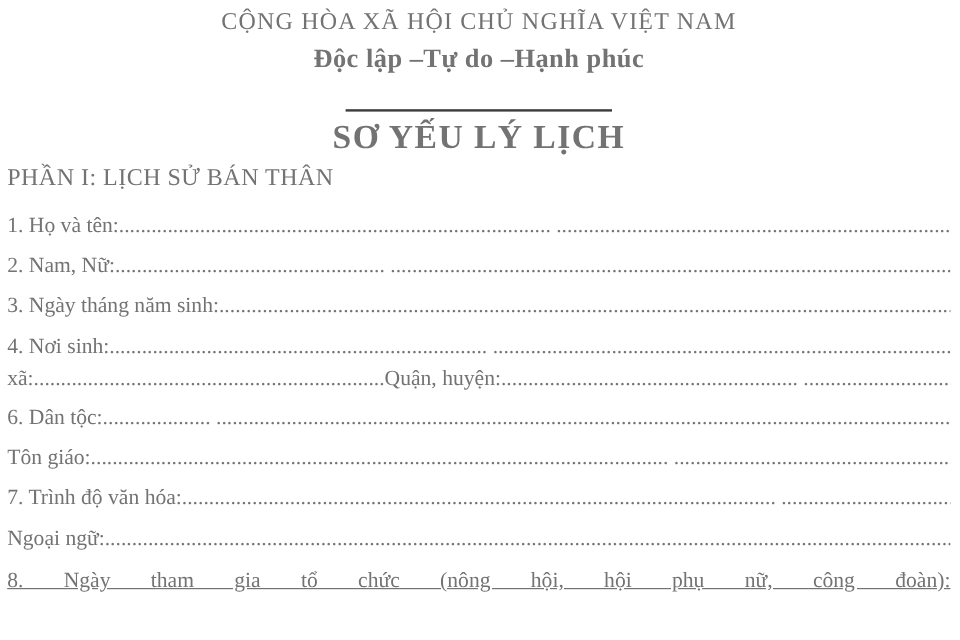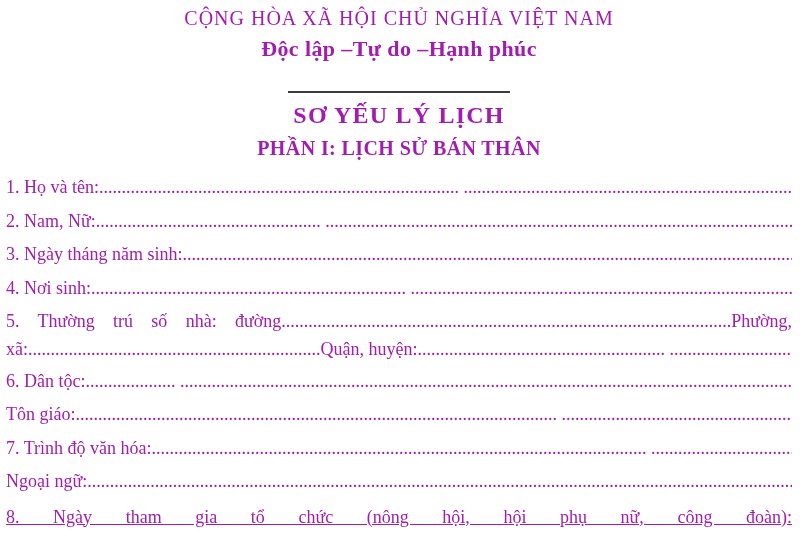--- a/index.html
+++ b/index.html
@@ -6,21 +6,21 @@
   html, body { margin: 0; padding: 0; background: #ffffff; }
   .doc {
     position: relative;
     width: 800px;
     height: 533px;
     box-sizing: border-box;
     background: #ffffff;
     overflow: hidden;
     padding: 6px 8px 0 6px;
     font-family: "Liberation Serif", "DejaVu Serif", serif;
-    color: #a21caf;
+    color: #737373;
   }
   .national-title {
     text-align: center;
     font-size: 20px;
     line-height: 24px;
     letter-spacing: 1px;
     font-weight: normal;
   }
   .motto {
     text-align: center;
@@ -31,32 +31,31 @@
     letter-spacing: 0.4px;
   }
   .separator {
     width: 222px;
     height: 0;
     margin: 30px auto 0 auto;
     border-top: 2px solid #3c3c3c;
   }
   .doc-title {
     text-align: center;
-    font-size: 24px;
+    font-size: 28px;
     line-height: 26px;
     margin-top: 9px;
     font-weight: bold;
     letter-spacing: 1.2px;
   }
   .section-title {
-    text-align: center;
     font-size: 20px;
     line-height: 23px;
     margin-top: 9px;
-    font-weight: bold;
+    font-weight: normal;
     letter-spacing: 0.4px;
   }
   .form {
     margin-top: 11px;
     font-size: 18px;
   }
   .line {
     line-height: 33.5px;
     white-space: nowrap;
     overflow: hidden;
@@ -84,21 +83,20 @@
 
   <div class="doc-title">SƠ YẾU LÝ LỊCH</div>
 
   <div class="section-title">PHẦN I: LỊCH SỬ BÁN THÂN</div>
 
   <div class="form">
     <div class="line">1. Họ và tên:................................................................................ ..........................................................................................</div>
     <div class="line">2. Nam, Nữ:.................................................. ........................................................................................................................</div>
     <div class="line">3. Ngày tháng năm sinh:................................................................................................................................................................</div>
     <div class="line">4. Nơi sinh:...................................................................... ....................................................................................................</div>
-    <div class="line justify">5. Thường trú số nhà: đường....................................................................................................Phường,</div>
     <div class="line tight">xã:.................................................................Quận, huyện:....................................................... ............................................................</div>
     <div class="line mt6">6. Dân tộc:.................... ......................................................................................................................................................</div>
     <div class="line">Tôn giáo:........................................................................................................... ..........................................................................................</div>
     <div class="line">7. Trình độ văn hóa:.............................................................................................................. ............................................................</div>
     <div class="line">Ngoại ngữ:...................................................................................................................................................................</div>
     <div class="line justify mt2">8. Ngày tham gia tổ chức (nông hội, hội phụ nữ, công đoàn):</div>
   </div>
 
 </div>
 

